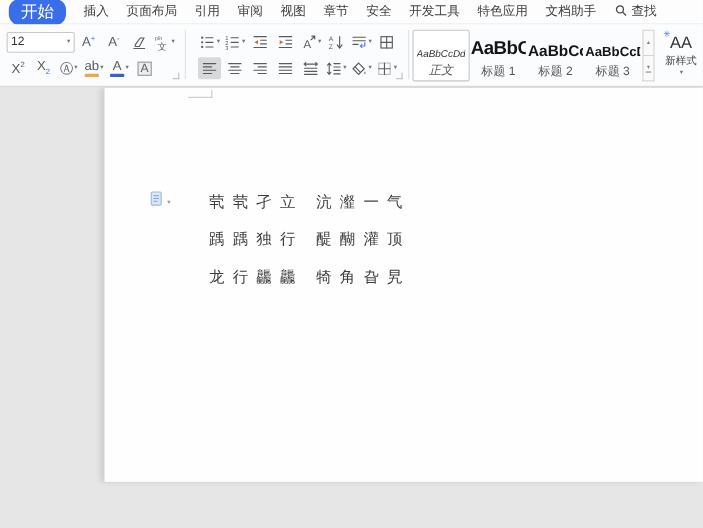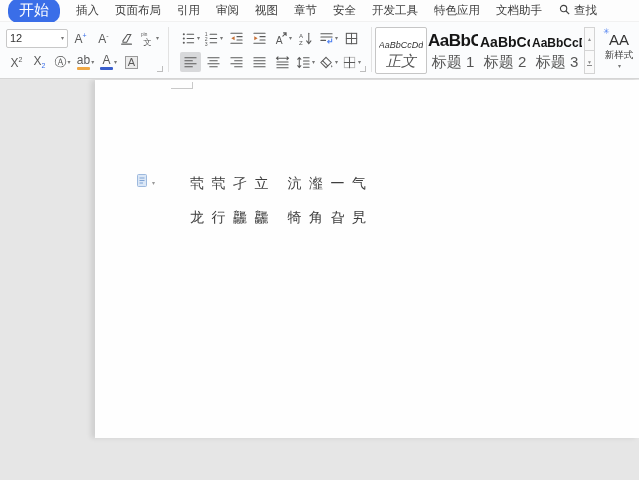--- a/index.html
+++ b/index.html
@@ -39,21 +39,21 @@
   
   .gallery{position:absolute;left:375px;top:5px;height:47px;display:flex;align-items:stretch;}
   .gitem{width:52px;display:flex;flex-direction:column;align-items:center;justify-content:flex-end;
          overflow:hidden;padding-bottom:2px;box-sizing:border-box;}
   .gitem.sel{background:#fff;border:1px solid #c6c6c6;border-radius:2px;font-style:italic;}
   .gprev{white-space:nowrap;overflow:hidden;max-width:50px;color:#222;line-height:1.6;}
   .gi0 .gprev{font-size:9px;color:#333;}
   .gi1 .gprev{font-size:17px;font-weight:700;color:#151515;letter-spacing:-0.5px;}
   .gi2 .gprev{font-size:14px;font-weight:700;color:#151515;}
   .gi3 .gprev{font-size:12px;font-weight:700;color:#151515;}
-  .glabel{font-size:15px;color:#555;white-space:nowrap;}
+  .glabel{font-size:11px;color:#555;white-space:nowrap;}
   .gscroll{width:11px;display:flex;flex-direction:column;margin-left:1px;}
   .gsb{flex:1;border:1px solid #d4d4d4;background:#fafafa;font-size:5px;color:#888;
        display:flex;align-items:center;justify-content:center;box-sizing:border-box;}
   .gsb+.gsb{border-top:none;}
   .newstyle{position:absolute;left:600px;top:5px;width:38px;height:47px;display:flex;
             flex-direction:column;align-items:center;justify-content:center;gap:2px;}
   .nsicon{position:relative;font-size:15px;color:#333;font-weight:500;line-height:1;}
   .nsspark{position:absolute;left:-6px;top:-4px;font-size:8px;color:#4a7df0;}
   .nslabel{font-size:9.5px;color:#444;display:flex;align-items:center;gap:1px;white-space:nowrap;flex-direction:column;}
   
@@ -355,17 +355,17 @@
       <div class="pastebtn">
         <span>
           <svg width="15" height="15" viewBox="0 0 15 15">
             <rect x="2.5" y="1.5" width="9" height="12" rx="1" fill="#dbe7f6" stroke="#9db9de" stroke-width="1"></rect>
             <path d="M4.5 5 h5 M4.5 7.5 h5 M4.5 10 h3.5" stroke="#7fa3d4" stroke-width="1" fill="none"></path>
           </svg>
         </span>
         <span class="pastedd">▾</span>
       </div>
 
-      <div class="doc-text" id="doctext"><div>茕茕孑立 沆瀣一气</div><div>龙行龘龘 犄角旮旯</div></div>
+      <div class="doc-text" id="doctext"><div>茕茕孑立 沆瀣一气</div><div>踽踽独行 醍醐灌顶</div><div>龙行龘龘 犄角旮旯</div></div>
     </div>
   </div>
 
 </div>
 
 </body></html>

